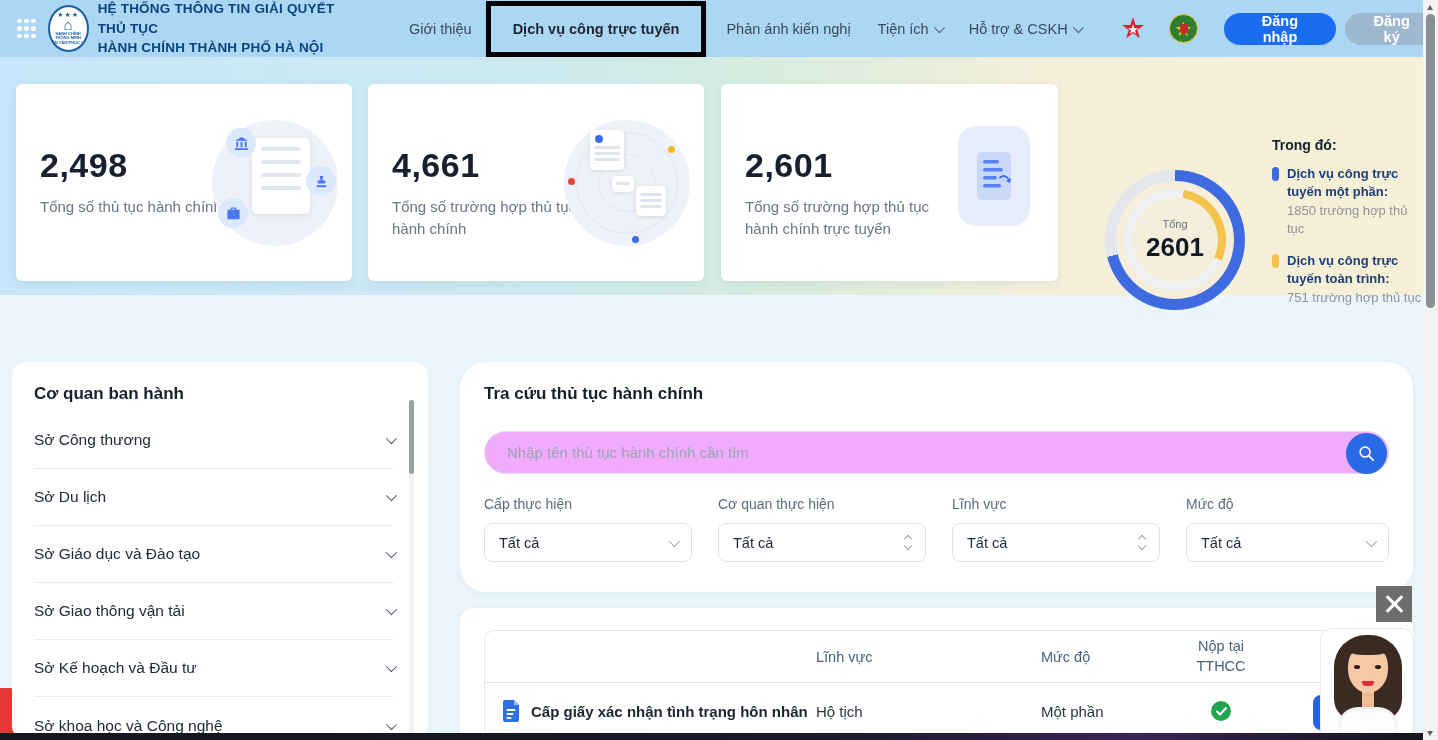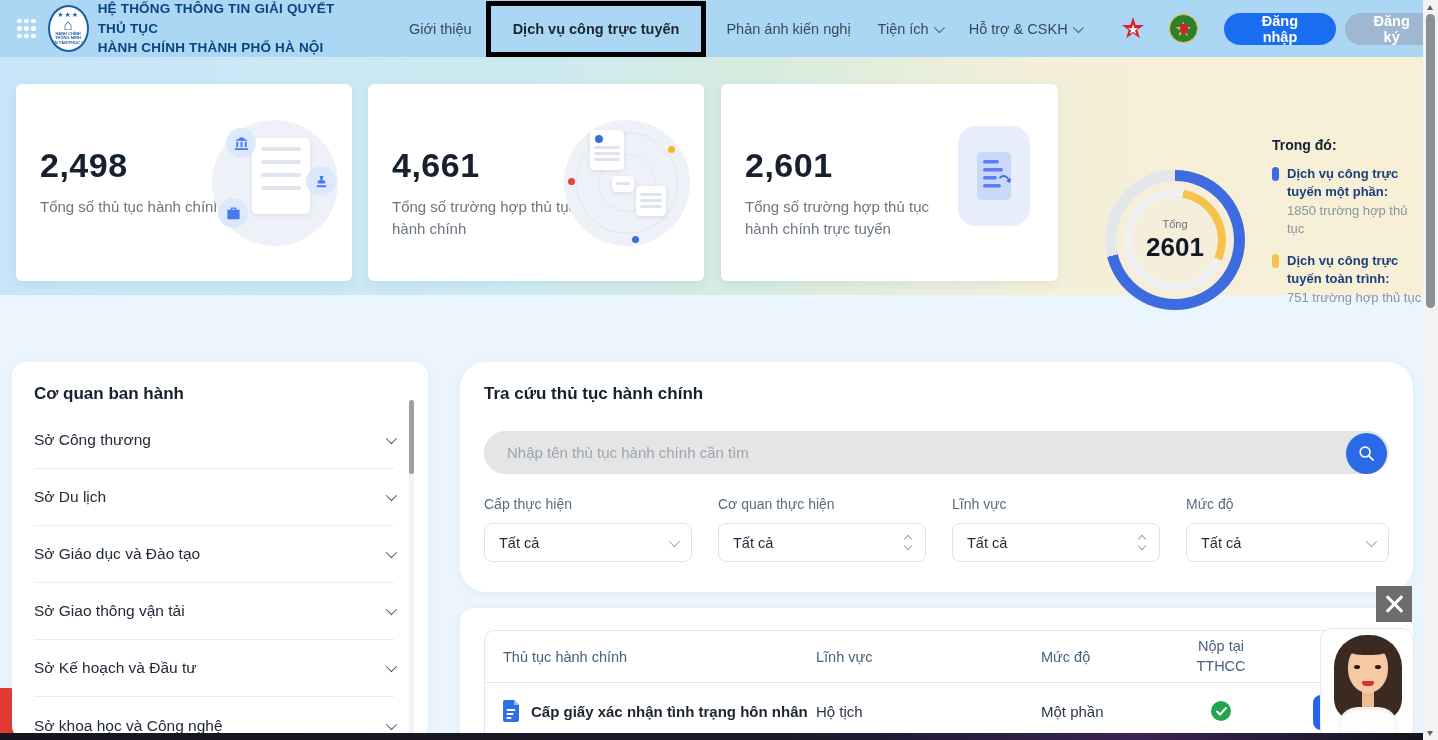--- a/index.html
+++ b/index.html
@@ -70,21 +70,21 @@
   .sidebar-title { position:absolute; left:22px; top:22px; font-size:17px; font-weight:bold; color:#16202e; }
   .agency-list { position:absolute; left:22px; right:34px; top:50px; }
   .agency-item { height:57px; display:flex; align-items:center; justify-content:space-between; border-bottom:1px solid #e8ecf1; cursor:pointer; }
   .agency-item span { font-size:15.5px; color:#222b38; }
   .agency-item:last-child { border-bottom:none; }
   .side-scroll { position:absolute; left:397px; top:38px; width:5px; height:690px; background:#f0f2f4; border-radius:3px; }
   .side-thumb { position:absolute; left:0; top:0; width:5px; height:74px; background:#9aa0a6; border-radius:3px; }
 
   .search-card { position:absolute; left:460px; top:362px; width:953px; height:230px; background:#fff; border-radius:26px; box-shadow:0 2px 8px rgba(20,70,130,.05); z-index:2; }
   .search-title { position:absolute; left:24px; top:22px; font-size:17px; font-weight:bold; color:#16202e; }
-  .search-pill { position:absolute; left:24px; top:69px; width:905px; height:43px; border:1px solid #dfe3e9; border-radius:22px; background:#e5e5e5; }
+  .search-pill { position:absolute; left:24px; top:69px; width:905px; height:43px; border:1px solid #dfe3e9; border-radius:22px; background:#f0abfc; }
   .search-pill input { position:absolute; left:22px; top:0; width:830px; height:41px; border:none; outline:none; font-size:15px; color:#333; background:transparent; font-family:inherit; }
   .search-pill input::placeholder { color:#9aa5b2; }
   .search-btn { position:absolute; right:1px; top:1px; width:41px; height:41px; border-radius:50%; background:#2b6ae6; border:none; cursor:pointer; display:flex; align-items:center; justify-content:center; }
   .filter { position:absolute; top:134px; width:208px; }
   .filter-label { font-size:14px; color:#5b6b7e; }
   .filter-box { margin-top:11px; height:39px; border:1px solid #dfe3e9; border-radius:8px; background:#fff; display:flex; align-items:center; justify-content:space-between; padding:0 14px; cursor:pointer; }
   .filter-box span { font-size:14.5px; color:#1f2937; }
   .updown { display:flex; flex-direction:column; gap:1px; }
   .updown .u { width:6px; height:6px; border-left:1.5px solid #9aa3af; border-top:1.5px solid #9aa3af; transform:rotate(45deg); }
   .updown .d { width:6px; height:6px; border-right:1.5px solid #9aa3af; border-bottom:1.5px solid #9aa3af; transform:rotate(45deg); }
@@ -367,21 +367,20 @@
       <div class="filter-box">
         <span>Tất cả</span>
           <i class="chev-gray"></i>
       </div>
     </div>
   </section>
 
   <section class="table-card">
     <div class="table-wrap">
       <div class="thead">
-        <div class="th th1">Thủ tục hành chính</div>
         <div class="th th2">Lĩnh vực</div>
         <div class="th th3">Mức độ</div>
         <div class="th th4">Nộp tại TTHCC</div>
       </div>
       <div class="trow">
         <div class="doc-ico">
           <svg width="20" height="24" viewBox="0 0 20 24">
             <path d="M2 2a2 2 0 0 1 2-2h9l5 5v15a2 2 0 0 1-2 2H4a2 2 0 0 1-2-2V2z" fill="#2f6fe4"></path>
             <path d="M13 0l5 5h-5V0z" fill="#9dbcf5"></path>
             <rect x="5.5" y="9" width="9" height="2" rx="1" fill="#fff"></rect>

